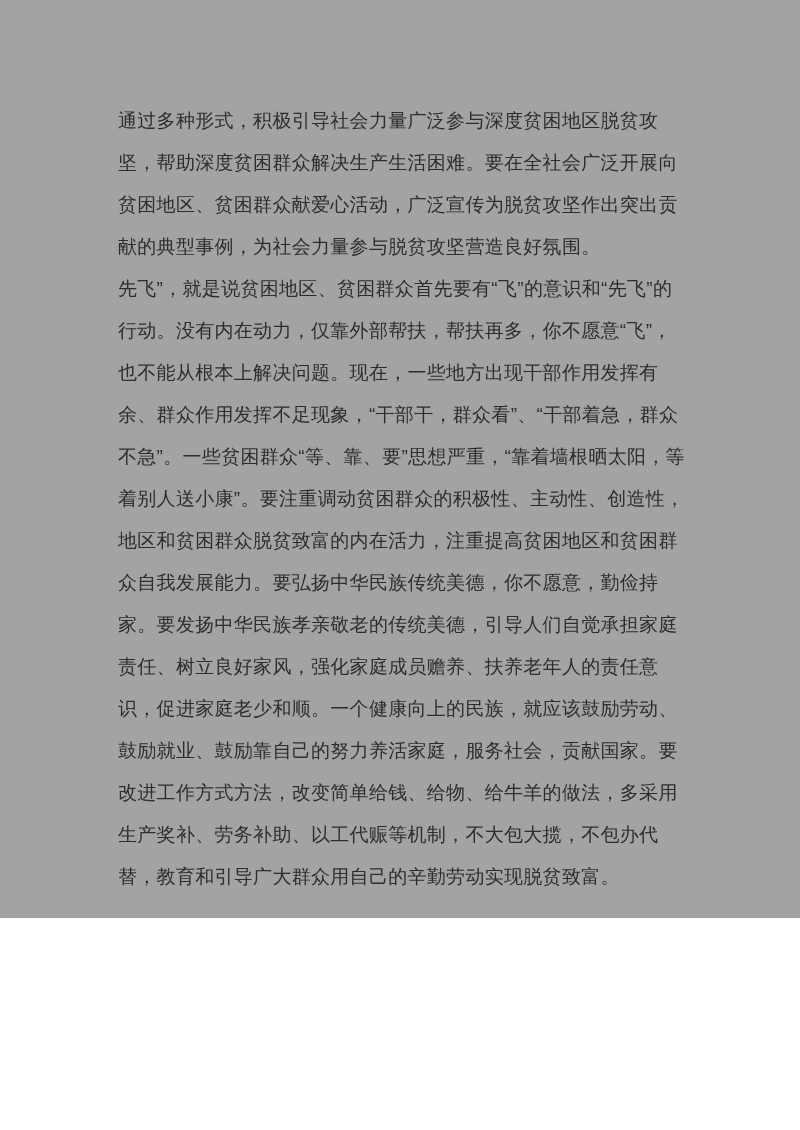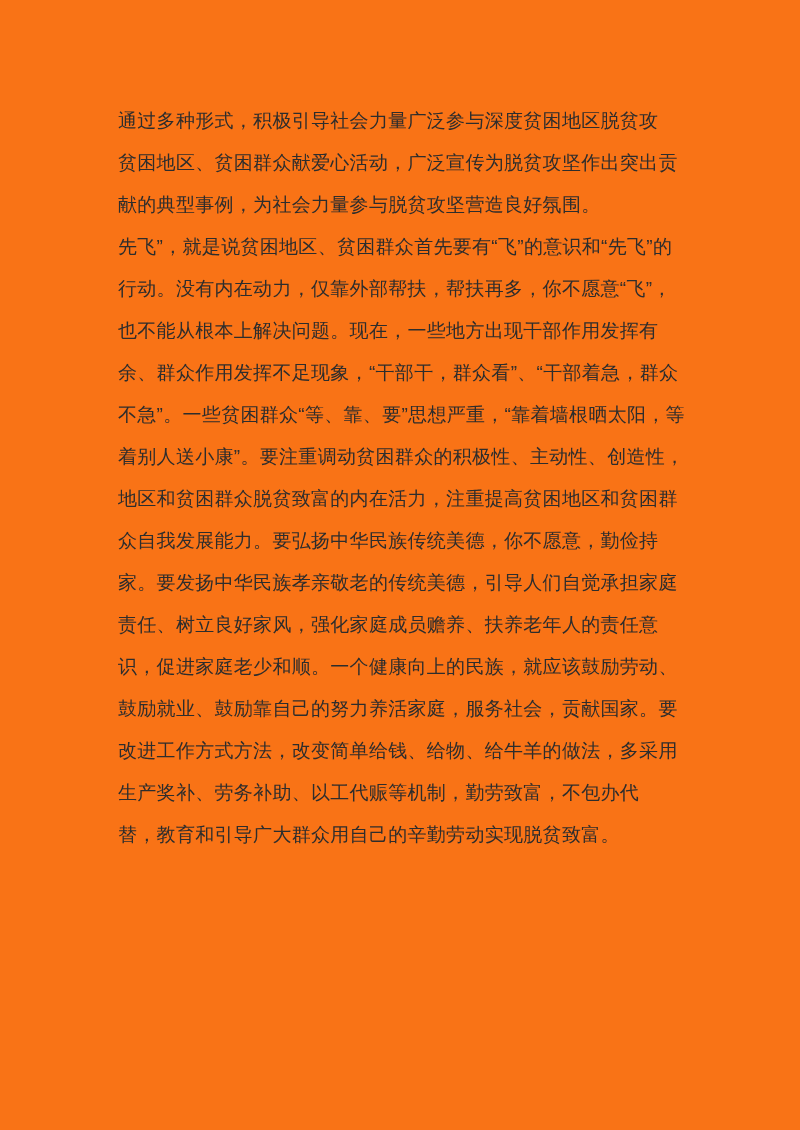--- a/index.html
+++ b/index.html
@@ -3,22 +3,22 @@
 <meta charset="utf-8">
 <style>
   html, body {
     margin: 0;
     padding: 0;
     background: #ffffff;
   }
   .page {
     position: relative;
     width: 800px;
-    height: 1130px;
-    background: #f97316;
+    height: 918px;
+    background: #a3a3a3;
     overflow: hidden;
     font-family: "Liberation Sans", "DejaVu Sans", sans-serif;
   }
   .doc-body {
     position: absolute;
     left: 118px;
     top: 100px;
     width: 566px;
     font-size: 19px;
     line-height: 42px;
@@ -38,34 +38,35 @@
     padding-left: 38px;
   }
 </style>
 </head>
 <body>
 
 <div class="page">
   <div class="doc-body" style="color: rgb(45, 45, 45);">
       <div class="paragraph">
         <div class="text-line">通过多种形式，积极引导社会力量广泛参与深度贫困地区脱贫攻</div>
+        <div class="text-line">坚，帮助深度贫困群众解决生产生活困难。要在全社会广泛开展向</div>
         <div class="text-line">贫困地区、贫困群众献爱心活动，广泛宣传为脱贫攻坚作出突出贡</div>
         <div class="text-line">献的典型事例，为社会力量参与脱贫攻坚营造良好氛围。</div>
       </div>
       <div class="paragraph">
         <div class="text-line">先飞”，就是说贫困地区、贫困群众首先要有“飞”的意识和“先飞”的</div>
         <div class="text-line">行动。没有内在动力，仅靠外部帮扶，帮扶再多，你不愿意“飞”，</div>
         <div class="text-line">也不能从根本上解决问题。现在，一些地方出现干部作用发挥有</div>
         <div class="text-line">余、群众作用发挥不足现象，“干部干，群众看”、“干部着急，群众</div>
         <div class="text-line">不急”。一些贫困群众“等、靠、要”思想严重，“靠着墙根晒太阳，等</div>
         <div class="text-line">着别人送小康”。要注重调动贫困群众的积极性、主动性、创造性，</div>
         <div class="text-line">地区和贫困群众脱贫致富的内在活力，注重提高贫困地区和贫困群</div>
         <div class="text-line">众自我发展能力。要弘扬中华民族传统美德，你不愿意，勤俭持</div>
         <div class="text-line">家。要发扬中华民族孝亲敬老的传统美德，引导人们自觉承担家庭</div>
         <div class="text-line">责任、树立良好家风，强化家庭成员赡养、扶养老年人的责任意</div>
         <div class="text-line">识，促进家庭老少和顺。一个健康向上的民族，就应该鼓励劳动、</div>
         <div class="text-line">鼓励就业、鼓励靠自己的努力养活家庭，服务社会，贡献国家。要</div>
         <div class="text-line">改进工作方式方法，改变简单给钱、给物、给牛羊的做法，多采用</div>
-        <div class="text-line">生产奖补、劳务补助、以工代赈等机制，勤劳致富，不包办代</div>
+        <div class="text-line">生产奖补、劳务补助、以工代赈等机制，不大包大揽，不包办代</div>
         <div class="text-line">替，教育和引导广大群众用自己的辛勤劳动实现脱贫致富。</div>
       </div>
     </div>
 </div>
 
 </body></html>

